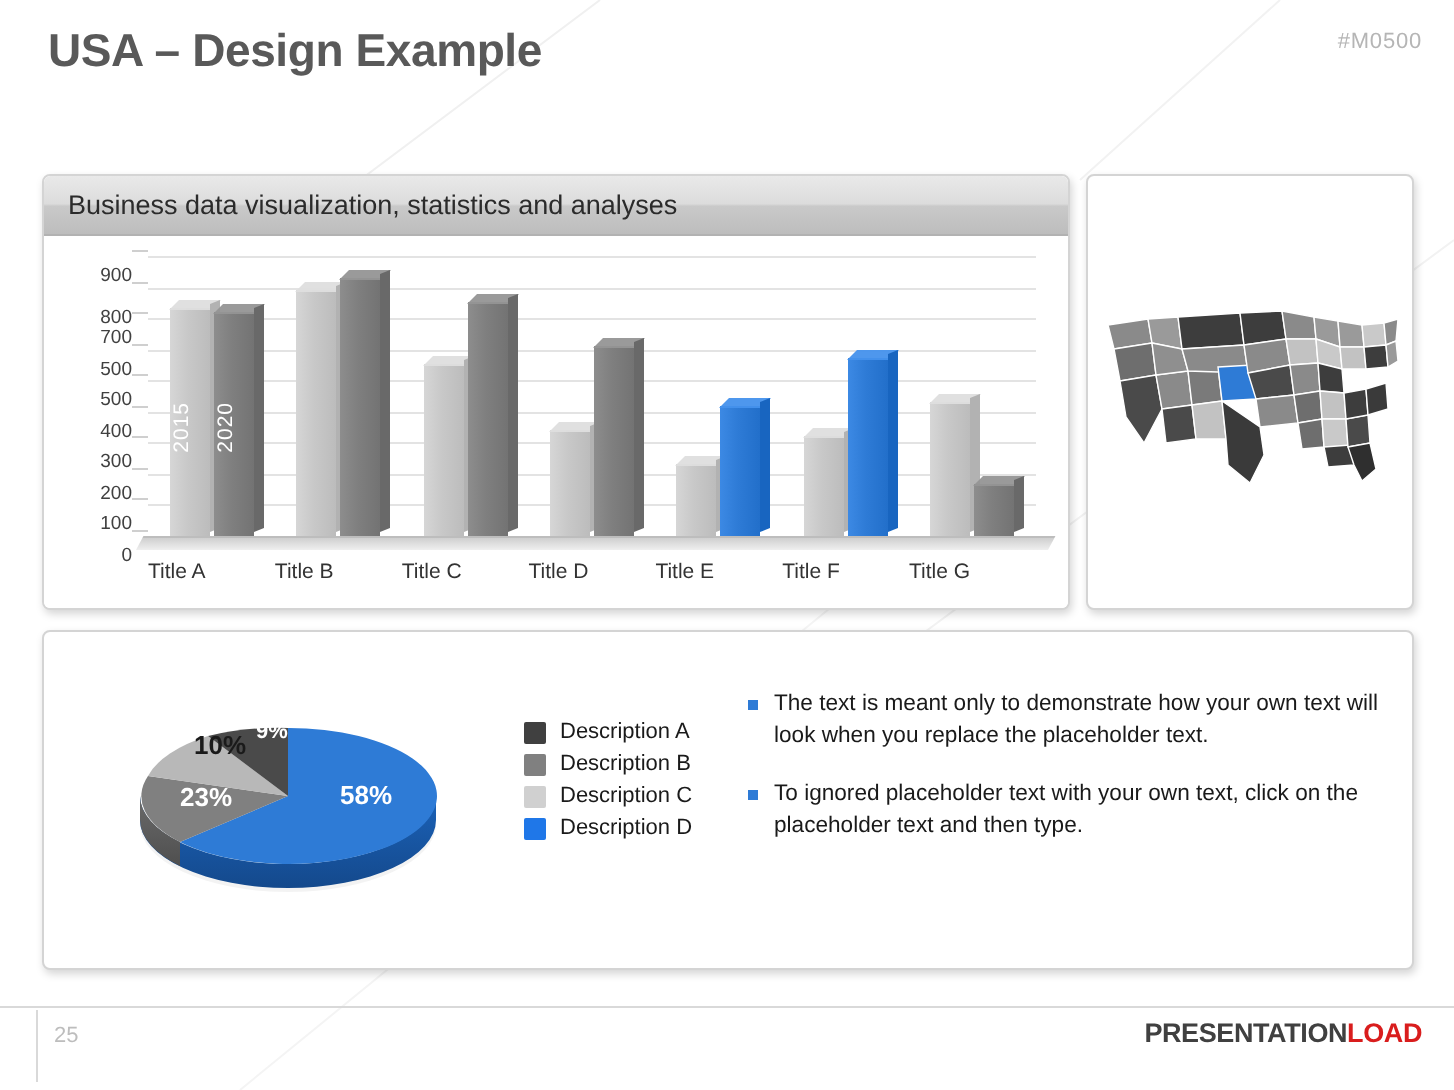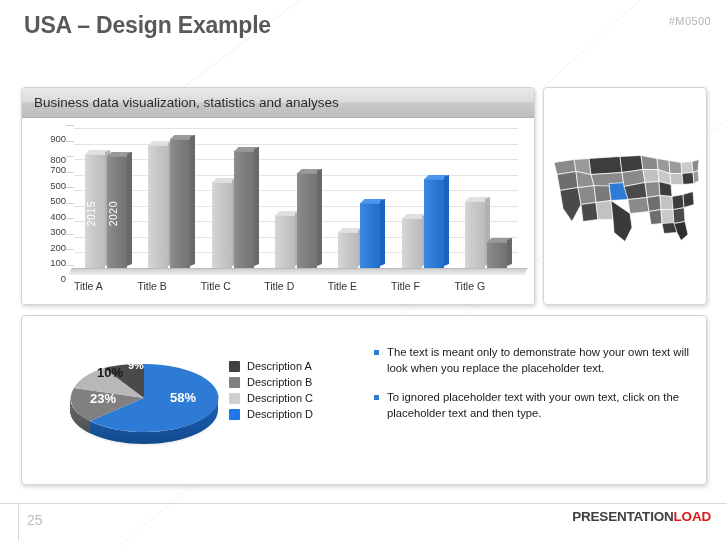--- a/index.html
+++ b/index.html
@@ -103,40 +103,40 @@
 
   
   #map-card { left: 543px; top: 87px; width: 164px; height: 218px; }
   .map-wrap { position:absolute; inset:0; display:flex; align-items:center; justify-content:center; }
 
   
   #bottom-card { left: 21px; top: 315px; width: 686px; height: 170px; }
 
   .pie-wrap { position:absolute; left: 22px; top: 16px; width: 200px; height: 130px; }
 
-  .pie-legend { position:absolute; left: 207px; top: 44px; }
+  .pie-legend { position:absolute; left: 240px; top: 44px; }
   .legrow { display:flex; align-items:center; margin-bottom: 4px; }
   .swatch { width: 11px; height: 11px; margin-right: 7px; border-radius:1px; }
   .legtext { font-size: 11px; color: #1a1a1a; }
 
   .bullets { position:absolute; left: 352px; top: 28px; width: 322px; }
   .bullet { display:flex; margin-bottom: 13px; }
   .bullet-mark {
     width: 5px; height: 5px; background: #2e7bd6; margin-right: 8px;
     margin-top: 6px; flex: none;
   }
   .bullet-text { font-size: 11.3px; color: #1a1a1a; line-height: 1.42; }
 
   
   .footer-rule {
     position:absolute; left:0; top: 503px; width:100%; height:1px; background:#d9d9d9;
   }
   .page-num {
     position:absolute; left: 27px; top: 512px;
-    font-size: 14px; color: #bdbdbd;
+    font-size: 11px; color: #bdbdbd;
   }
   .footer-tick { position:absolute; left:18px; top:505px; width:1px; height:36px; background:#d9d9d9;}
   .brand {
     position:absolute; right: 16px; top: 509px;
     font-size: 13.5px; font-weight: bold; letter-spacing: -0.2px;
   }
   .brand .b1 { color: #404040; }
   .brand .b2 { color: #d91d1d; }
 </style>
 </head>

